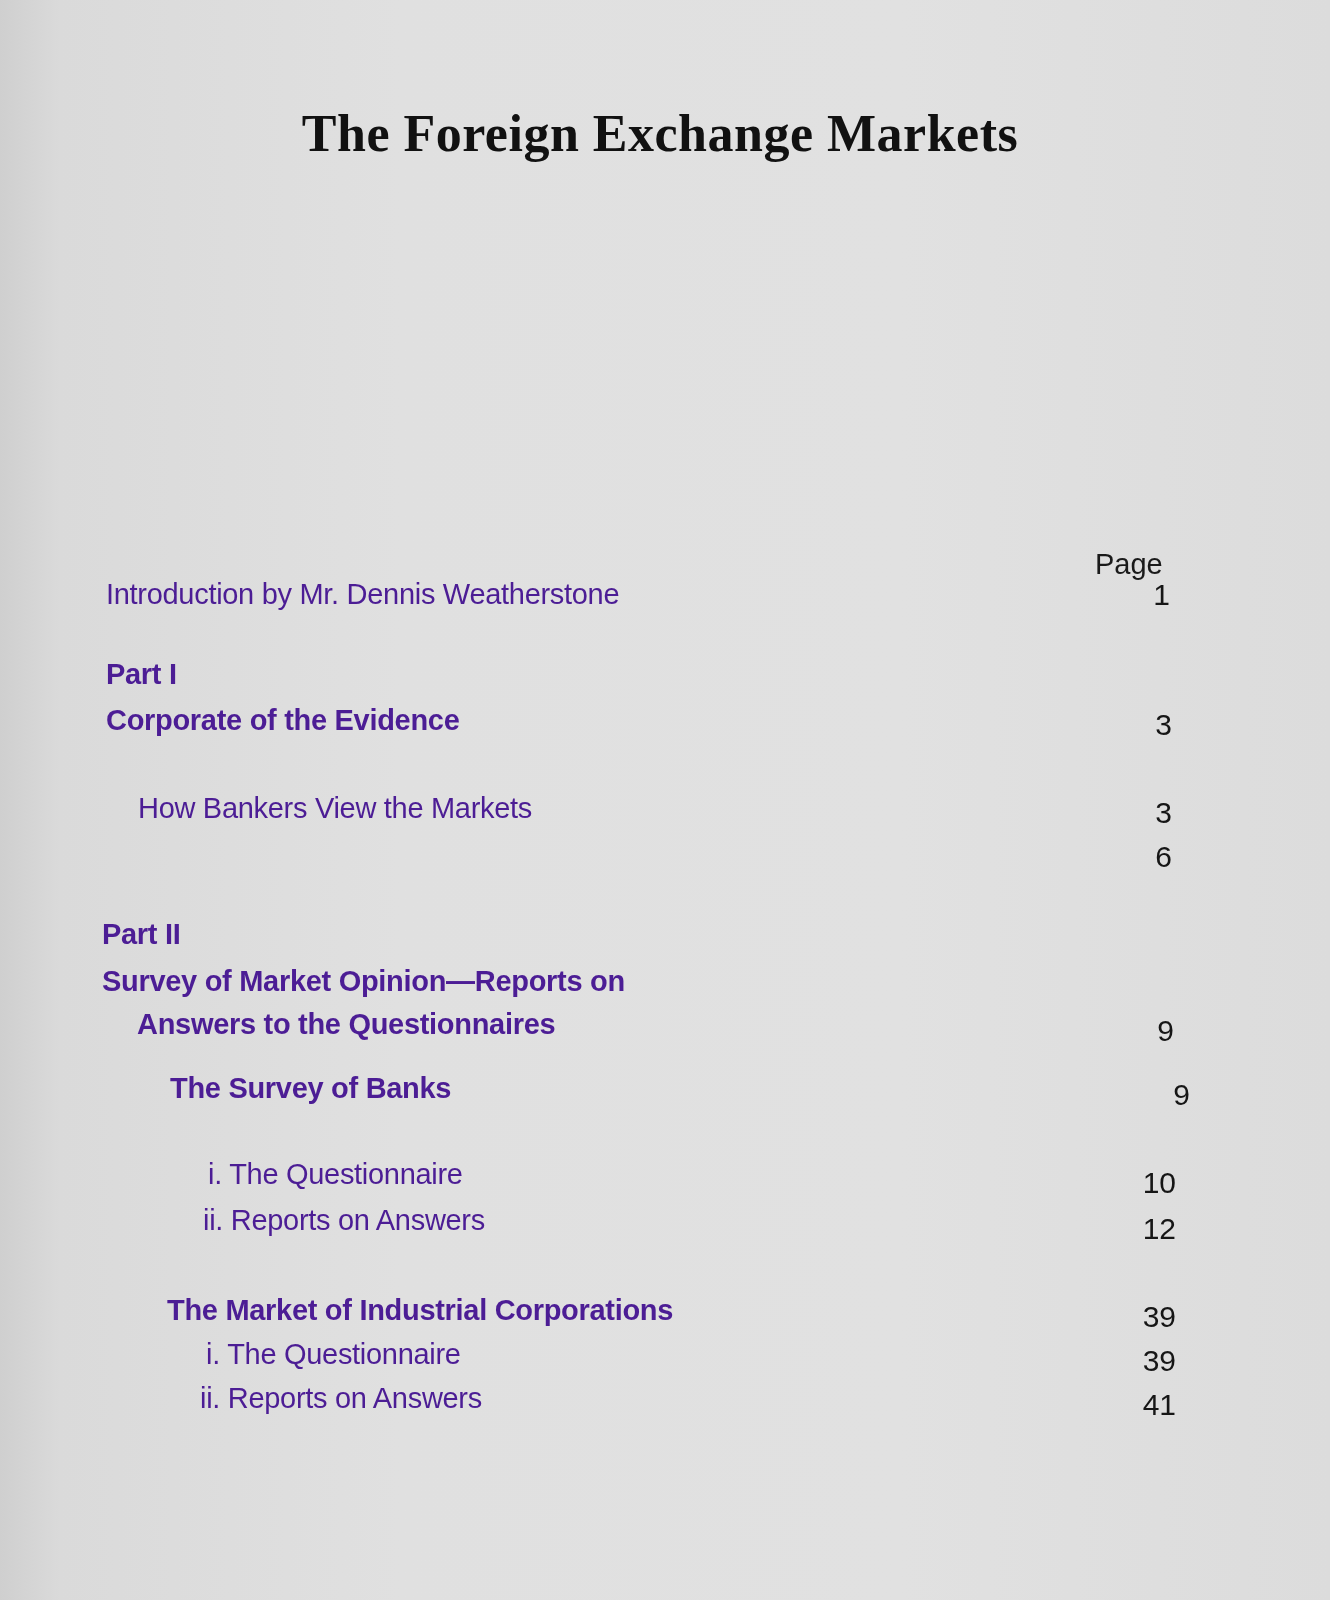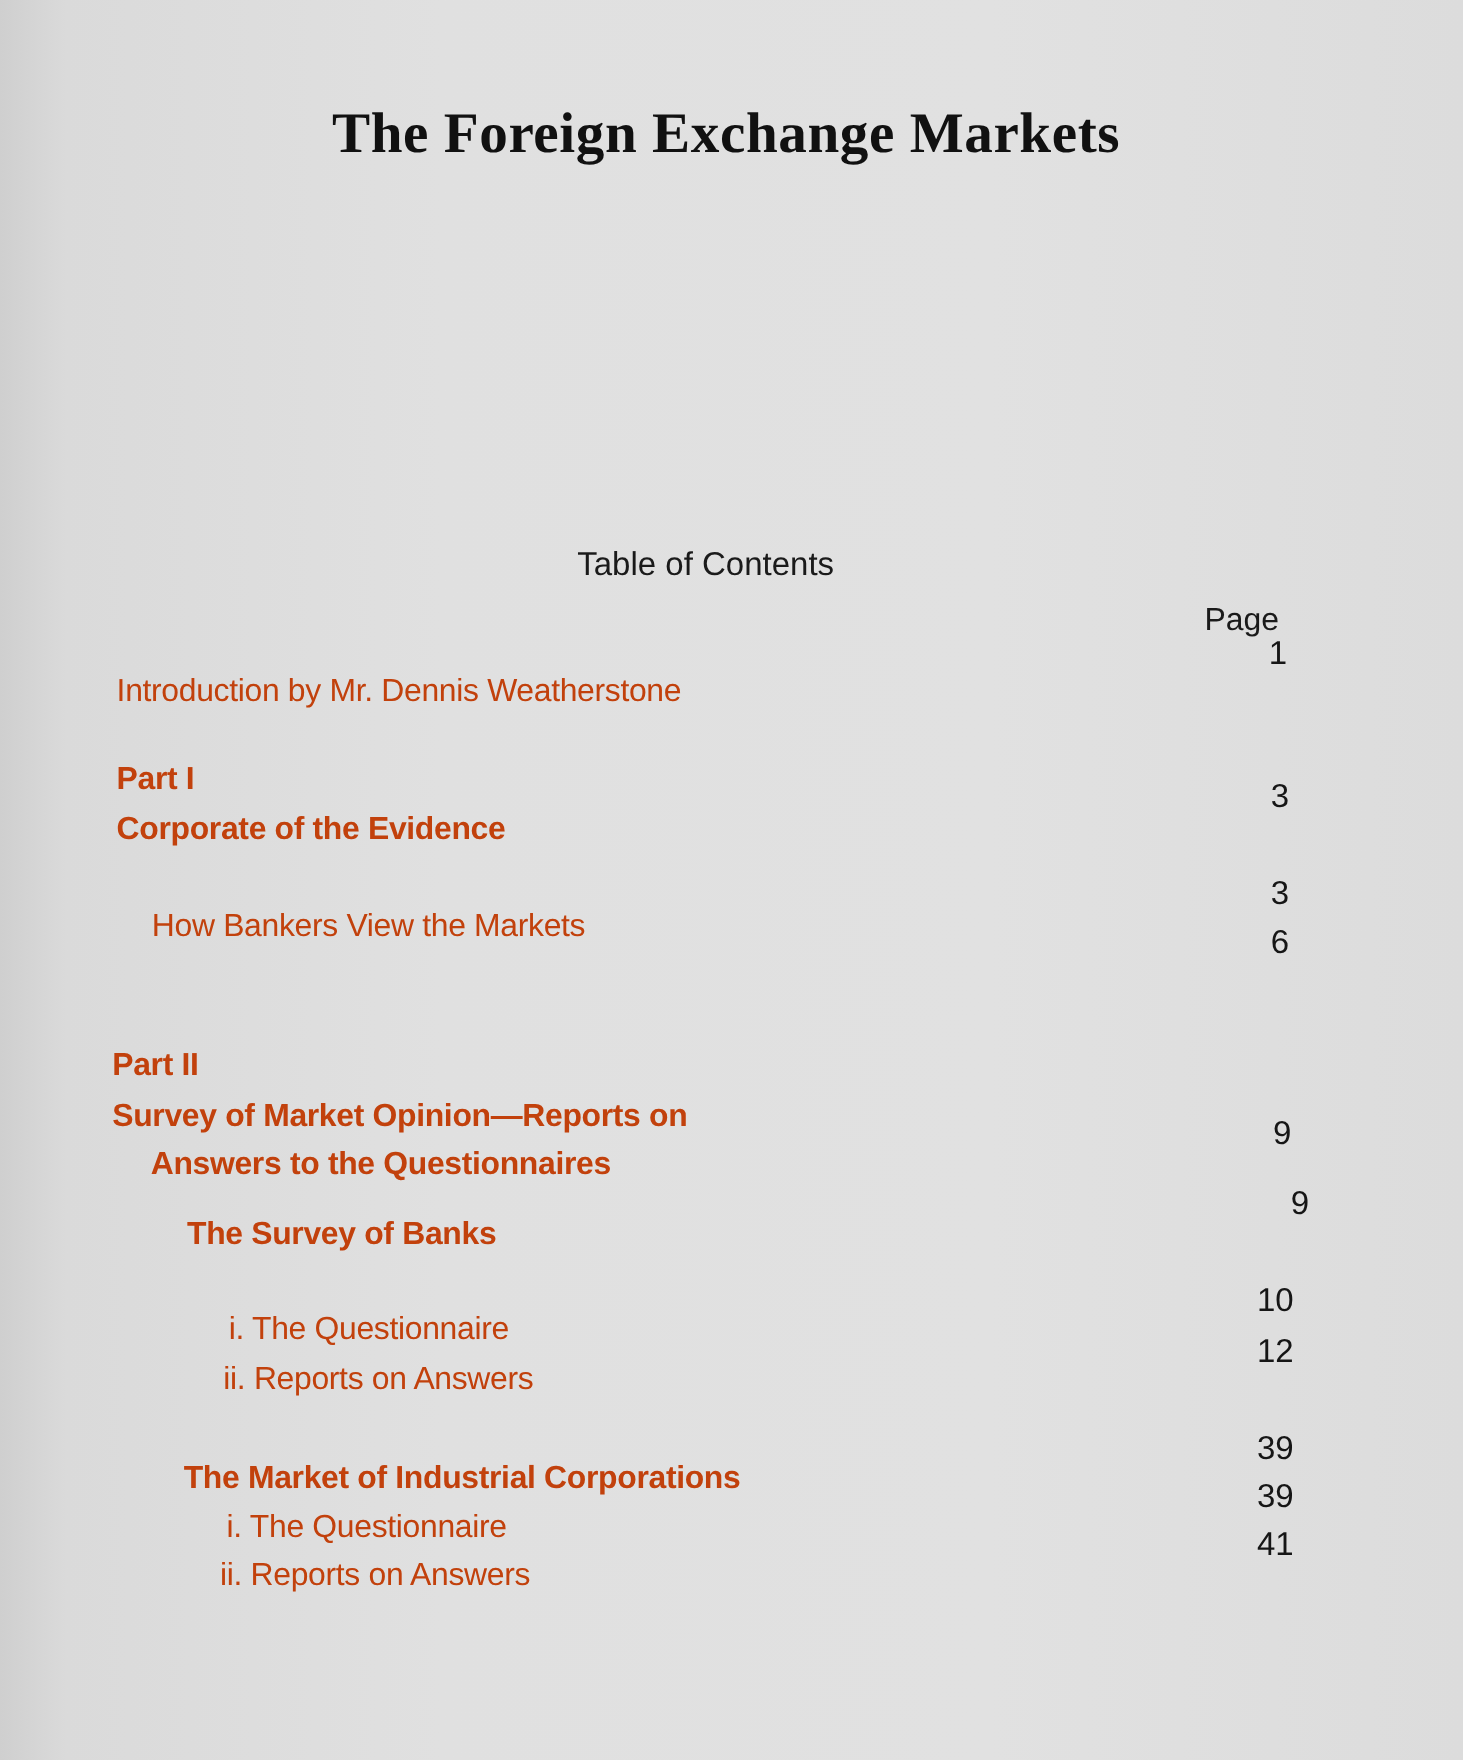--- a/index.html
+++ b/index.html
@@ -25,21 +25,21 @@
       position: absolute;
       left: 0; width: 1280px;
       text-align: center;
       font-family: "Liberation Serif", serif;
       font-weight: bold;
       font-size: 52px;
       letter-spacing: 0.5px;
       color: #111;
       margin: 0;
     }
-    .title.l1 { top: 92px; left: 20px; }
+    .title.l1 { top: 104px; left: 20px; }
     .title.l2 { top: 188px; left: 0px; }
     .toc-heading {
       position: absolute;
       top: 497px; left: 0; width: 1283px;
       text-align: center;
       font-size: 30px;
       color: #1a1a1a;
     }
     .page-col-label {
       position: absolute;
@@ -51,42 +51,40 @@
       position: absolute;
       left: 0; width: 1330px;
       height: 40px;
     }
     .row .label {
       position: absolute;
       top: 0;
       white-space: nowrap;
       font-size: 29px;
       letter-spacing: -0.3px;
-      color: #c2410c;
-      margin-top: 34px;
+      color: #4c1d95;
     }
     .row .num {
       position: absolute;
       top: 0;
       right: 150px;
       font-size: 30px;
       color: #161616;
       text-align: right;
     }
     .bold { font-weight: bold; }
     .plain { font-weight: normal; }
   </style>
 </head>
 <body>
 
 <div class="page">
 
   <h1 class="title l1">The Foreign Exchange Markets</h1>
 
-  <div class="toc-heading">Table of Contents</div>
   <div class="page-col-label">Page</div>
 
   <div class="row" style="top:578px;">
     <span class="label plain" style="left:106px;">Introduction by Mr. Dennis Weatherstone</span>
     <span class="num" style="right:160px;">1</span>
   </div>
 
   <div class="row" style="top:658px;padding-left:21px;">
     <span class="label bold" style="left:106px;">Part I</span>
   </div>

